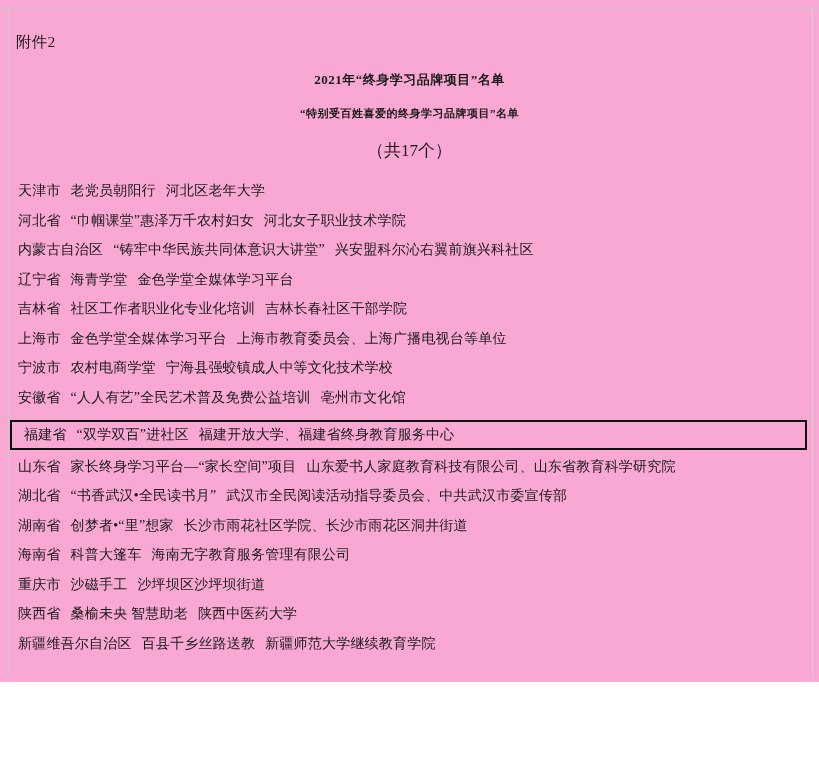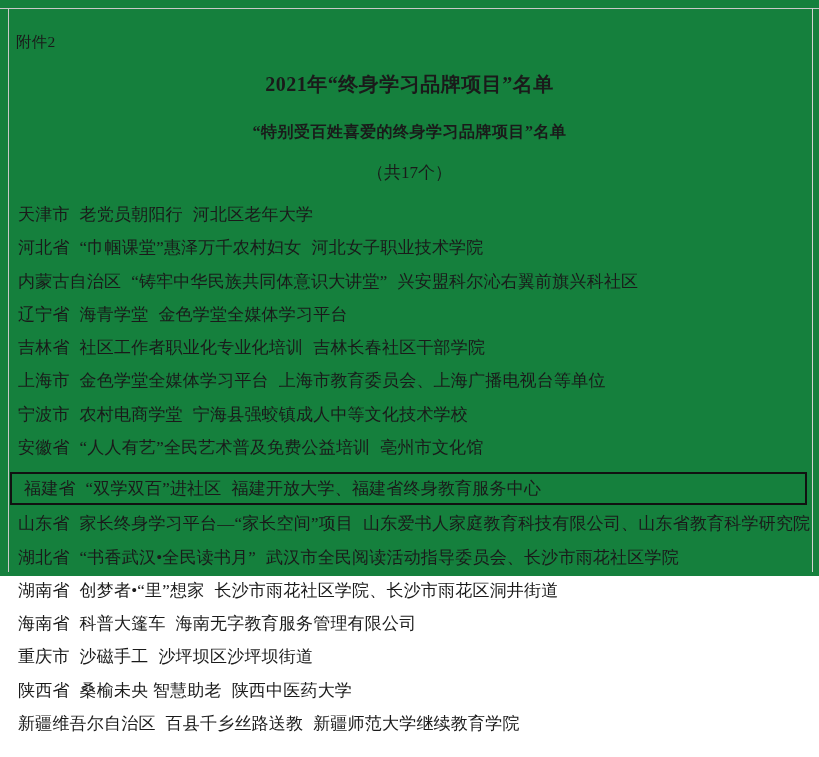--- a/index.html
+++ b/index.html
@@ -10,22 +10,22 @@
   body {
     width: 819px;
     height: 757px;
     font-family: "Liberation Serif", "DejaVu Serif", serif;
     color: #1a1a1a;
     overflow: hidden;
   }
   #page {
     position: relative;
     width: 819px;
-    height: 576px;
-    background: #15803d;
+    height: 682px;
+    background: #f9a8d4;
     box-sizing: border-box;
   }
   
   .frame-top {
     position: absolute;
     left: 0; right: 0; top: 8px;
     height: 1px;
     background: #c9c9c9;
   }
   .frame-left {
@@ -48,41 +48,41 @@
     bottom: 0;
   }
   .attachment-label {
     font-size: 15.5px;
     margin: 16px 0 0 0;
     letter-spacing: 0.2px;
   }
   .title-main {
     text-align: center;
     font-weight: bold;
-    font-size: 20px;
+    font-size: 13px;
     margin-top: 18px;
     letter-spacing: 0.5px;
   }
   .title-sub {
     text-align: center;
     font-weight: bold;
-    font-size: 16px;
-    margin-top: 24px;
+    font-size: 11px;
+    margin-top: 17px;
     letter-spacing: 0.5px;
   }
   .title-count {
     text-align: center;
     font-size: 17px;
     margin-top: 18px;
   }
   .entry-list {
     margin-top: 14px;
   }
   .entry {
-    font-size: 17px;
+    font-size: 14px;
     line-height: 1.25;
     padding: 6px 2px 6px 2px;
     white-space: nowrap;
     letter-spacing: 0.2px;
   }
   .entry.highlighted {
     border: 2.5px solid #111111;
     padding: 4px 4px 4px 12px;
     margin: 8px -4px 2px -6px;
     display: block;
@@ -114,21 +114,21 @@
         <div class="entry"><span class="region">天津市</span><span class="name">老党员朝阳行</span><span class="org">河北区老年大学</span></div>
         <div class="entry"><span class="region">河北省</span><span class="name">“巾帼课堂”惠泽万千农村妇女</span><span class="org">河北女子职业技术学院</span></div>
         <div class="entry"><span class="region">内蒙古自治区</span><span class="name">“铸牢中华民族共同体意识大讲堂”</span><span class="org">兴安盟科尔沁右翼前旗兴科社区</span></div>
         <div class="entry"><span class="region">辽宁省</span><span class="name">海青学堂</span><span class="org">金色学堂全媒体学习平台</span></div>
         <div class="entry"><span class="region">吉林省</span><span class="name">社区工作者职业化专业化培训</span><span class="org">吉林长春社区干部学院</span></div>
         <div class="entry"><span class="region">上海市</span><span class="name">金色学堂全媒体学习平台</span><span class="org">上海市教育委员会、上海广播电视台等单位</span></div>
         <div class="entry"><span class="region">宁波市</span><span class="name">农村电商学堂</span><span class="org">宁海县强蛟镇成人中等文化技术学校</span></div>
         <div class="entry"><span class="region">安徽省</span><span class="name">“人人有艺”全民艺术普及免费公益培训</span><span class="org">亳州市文化馆</span></div>
         <div class="entry highlighted"><span class="region">福建省</span><span class="name">“双学双百”进社区</span><span class="org">福建开放大学、福建省终身教育服务中心</span></div>
         <div class="entry"><span class="region">山东省</span><span class="name">家长终身学习平台—“家长空间”项目</span><span class="org">山东爱书人家庭教育科技有限公司、山东省教育科学研究院</span></div>
-        <div class="entry"><span class="region">湖北省</span><span class="name">“书香武汉•全民读书月”</span><span class="org">武汉市全民阅读活动指导委员会、长沙市雨花社区学院</span></div>
+        <div class="entry"><span class="region">湖北省</span><span class="name">“书香武汉•全民读书月”</span><span class="org">武汉市全民阅读活动指导委员会、中共武汉市委宣传部</span></div>
         <div class="entry"><span class="region">湖南省</span><span class="name">创梦者•“里”想家</span><span class="org">长沙市雨花社区学院、长沙市雨花区洞井街道</span></div>
         <div class="entry"><span class="region">海南省</span><span class="name">科普大篷车</span><span class="org">海南无字教育服务管理有限公司</span></div>
         <div class="entry"><span class="region">重庆市</span><span class="name">沙磁手工</span><span class="org">沙坪坝区沙坪坝街道</span></div>
         <div class="entry"><span class="region">陕西省</span><span class="name">桑榆未央 智慧助老</span><span class="org">陕西中医药大学</span></div>
         <div class="entry"><span class="region">新疆维吾尔自治区</span><span class="name">百县千乡丝路送教</span><span class="org">新疆师范大学继续教育学院</span></div>
       </div>
   </div>
 </div>
 
 </body></html>

